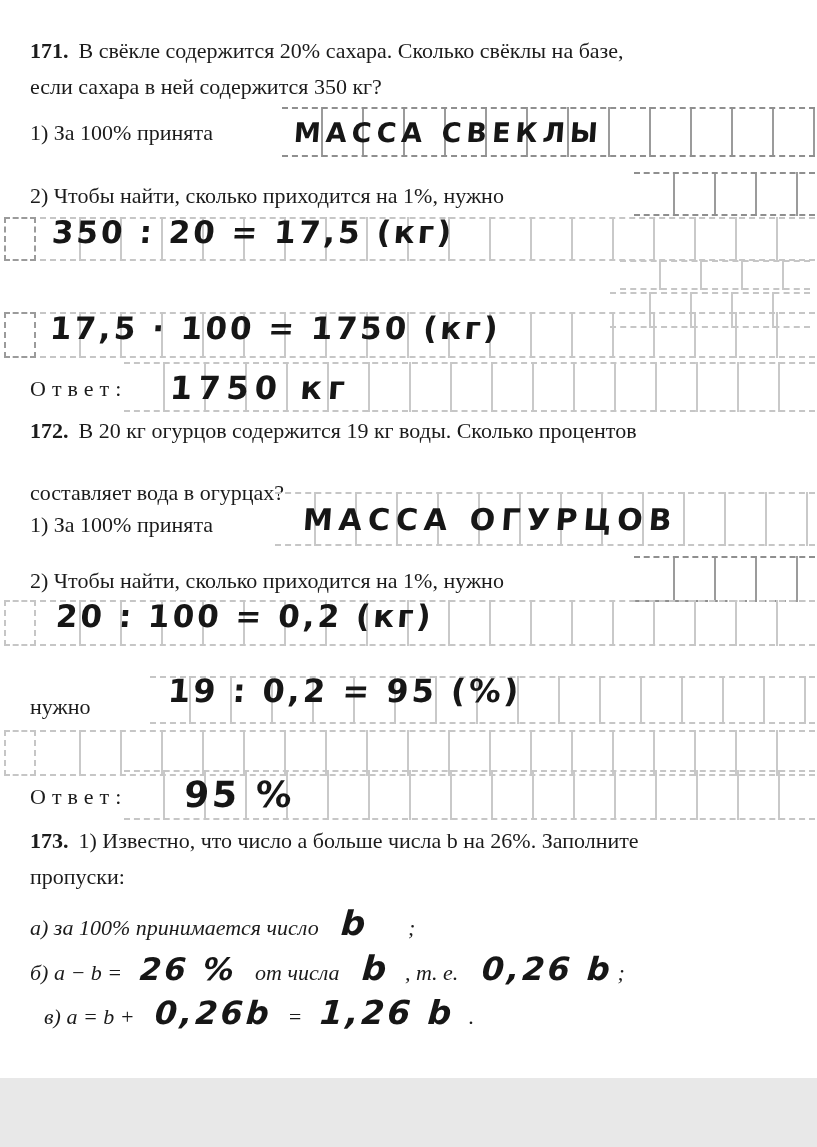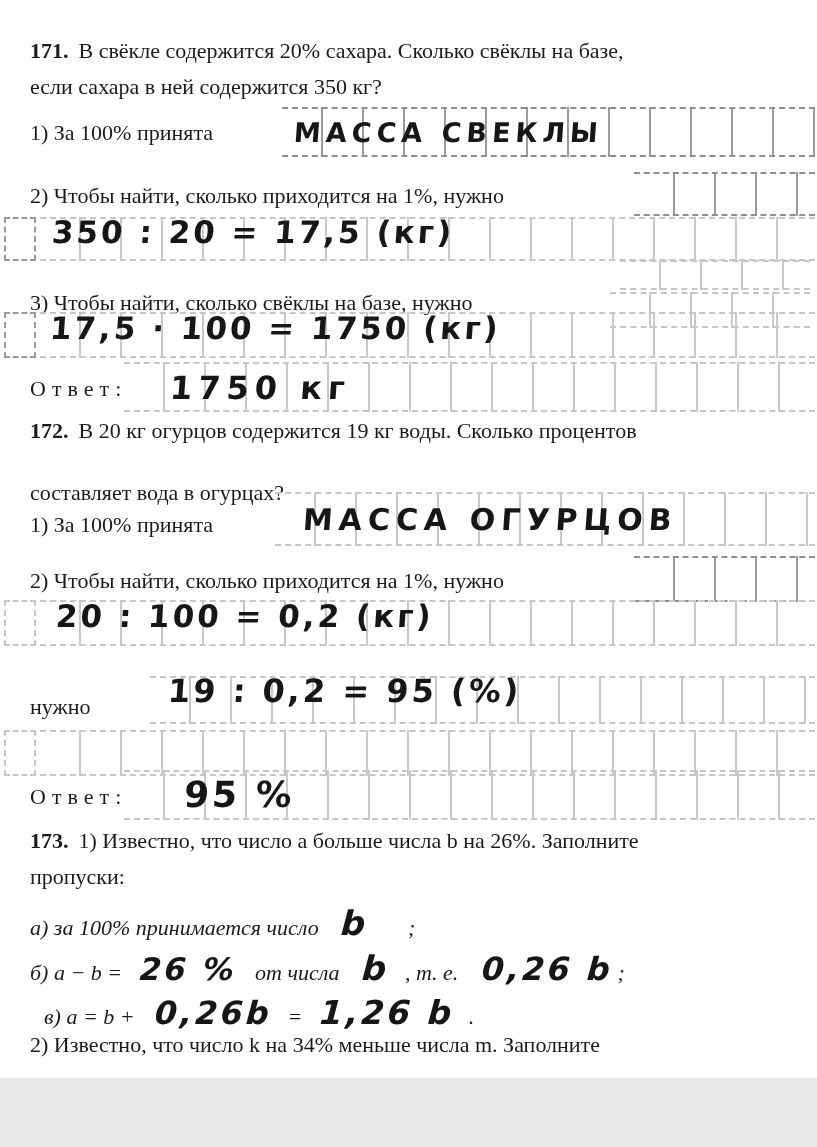--- a/index.html
+++ b/index.html
@@ -92,23 +92,20 @@
   <div class="row" style="top:183px;left:30px;">
     <span class="printed">2) Чтобы найти, сколько приходится на 1%, нужно</span>
   </div>
   <div class="cells" style="left:634px;top:172px;width:181px;height:40px;"></div>
 
   <div class="leadbox" style="left:4px;top:217px;width:28px;height:40px;"></div>
   <div class="cells faint" style="left:40px;top:217px;width:775px;height:40px;"></div>
   <span class="hw" style="left:52px;top:214px;font-size:31px;">350 : 20 = 17,5 (кг)</span>
 
   <div class="cells faint" style="left:620px;top:260px;width:190px;height:26px;"></div>
-  <div class="row" style="top:290px;left:30px;">
-    <span class="printed">3) Чтобы найти, сколько свёклы на базе, нужно</span>
-  </div>
   <div class="cells faint" style="left:610px;top:292px;width:200px;height:32px;"></div>
 
   <div class="leadbox" style="left:4px;top:312px;width:28px;height:42px;"></div>
   <div class="cells faint" style="left:40px;top:312px;width:775px;height:42px;"></div>
   <span class="hw" style="left:50px;top:310px;font-size:31px;">17,5 · 100 = 1750 (кг)</span>
 
   <div class="row" style="top:376px;left:30px;">
     <span class="printed spaced">Ответ:</span>
   </div>
   <div class="cells faint" style="left:124px;top:362px;width:691px;height:46px;">
@@ -178,22 +175,19 @@
   </div>
 
   <div class="row flexrow" style="top:993px;left:44px;">
     <span class="printed">в) a = b +</span>
     <span class="hw-inline" style="font-size:32px;margin:0 16px 0 20px;">0,26b</span>
     <span class="printed">=</span>
     <span class="hw-inline" style="font-size:33px;margin:0 14px 0 18px;">1,26 b</span>
     <span class="printed">.</span>
   </div>
 
-  <div class="row" style="top:1032px;left:30px;">
-    <span class="printed">2) Известно, что число k на 34% меньше числа m. Заполните</span>
-  </div>
   <div class="row" style="top:1068px;left:30px;">
     <span class="printed">пропуски:</span>
   </div>
 
   <div class="pagenum" style="left:26px;top:1083px;">10</div>
 
 </div>
 
 </body></html>

